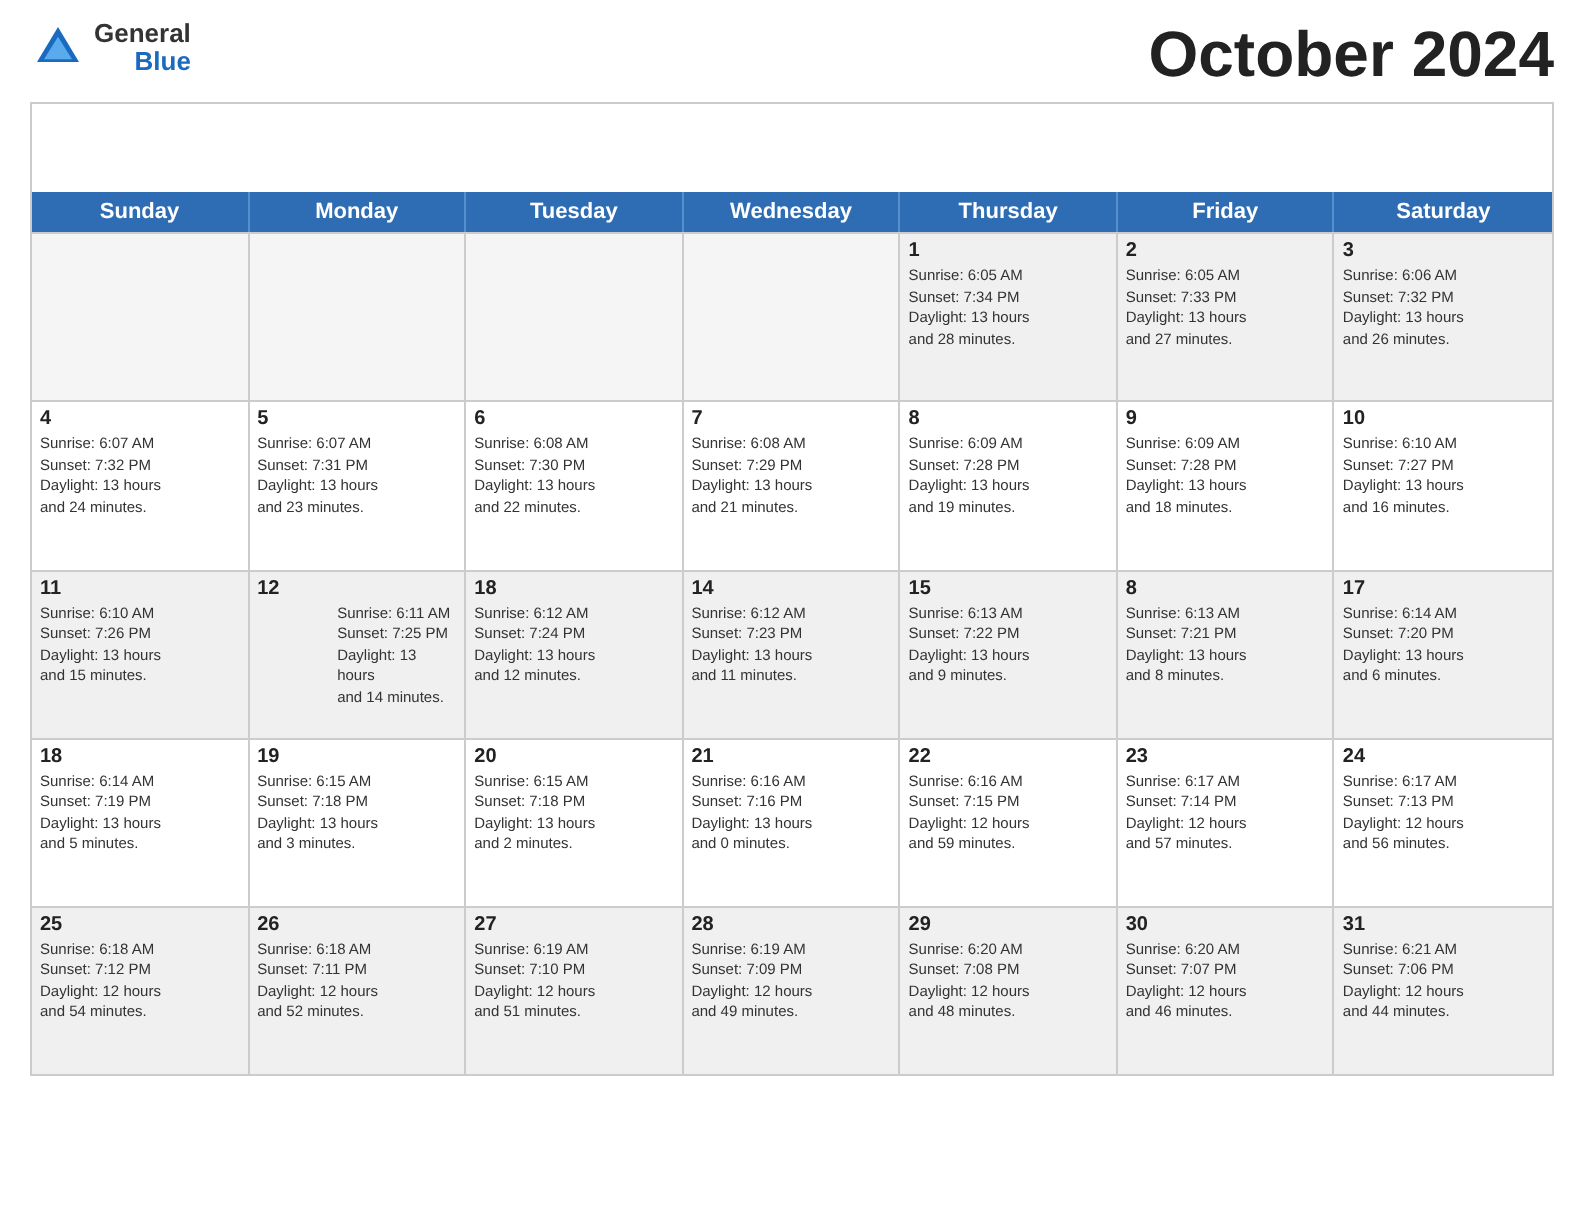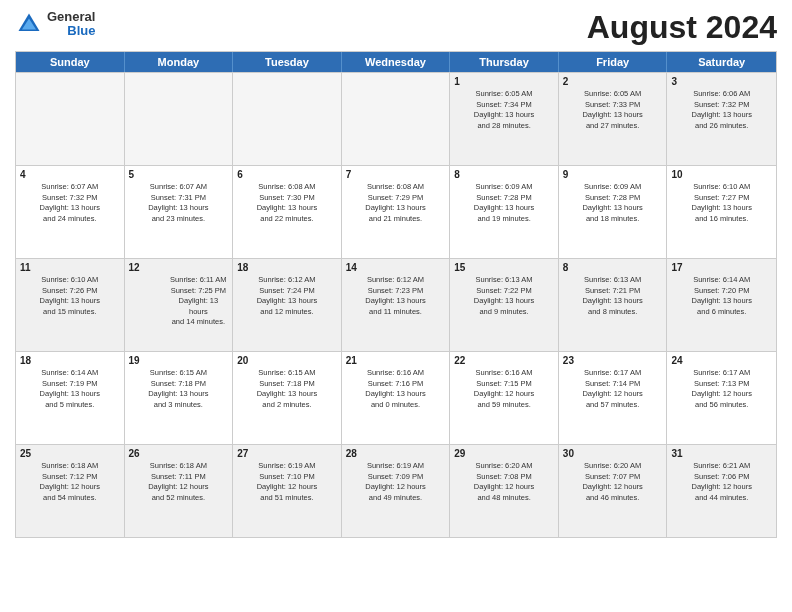--- a/index.html
+++ b/index.html
@@ -58,20 +58,21 @@
     .calendar {
       flex: 1;
       display: flex;
       flex-direction: column;
       border: 1px solid #ccc;
     }
     .cal-header {
       display: grid;
       grid-template-columns: repeat(7, 1fr);
       background: #2e6db4;
+      margin-top: 44px;
     }
     .cal-header-cell {
       color: #fff;
       font-size: 11px;
       font-weight: bold;
       text-align: center;
       padding: 4px 2px;
       border-right: 1px solid #5590cc;
     }
     .cal-header-cell:last-child { border-right: none; }
@@ -101,40 +102,39 @@
     .day-num {
       font-size: 10px;
       font-weight: bold;
       color: #222;
       margin-bottom: 2px;
     }
     .day-info {
       font-size: 7.5px;
       line-height: 1.4;
       color: #333;
-      text-align: center;
     }
   </style>
 </head>
 <body>
 
 <div class="page">
   <div class="header">
     <div class="logo">
       <svg class="logo-icon" viewBox="0 0 40 40">
         <polygon points="20,5 35,30 5,30" fill="#1a6abf"></polygon>
         <polygon points="20,12 30,28 10,28" fill="#5aaaee"></polygon>
       </svg>
       <div class="logo-text">
         <span class="general">General</span>
         <span class="blue">Blue</span>
       </div>
     </div>
     <div class="title-block">
-      <h1>August 2024</h1>
+      <h1>October 2024</h1>
     </div>
   </div>
 
   <div class="calendar">
     <div class="cal-header" id="cal-header">
         <div class="cal-header-cell">Sunday</div>
         <div class="cal-header-cell">Monday</div>
         <div class="cal-header-cell">Tuesday</div>
         <div class="cal-header-cell">Wednesday</div>
         <div class="cal-header-cell">Thursday</div>

